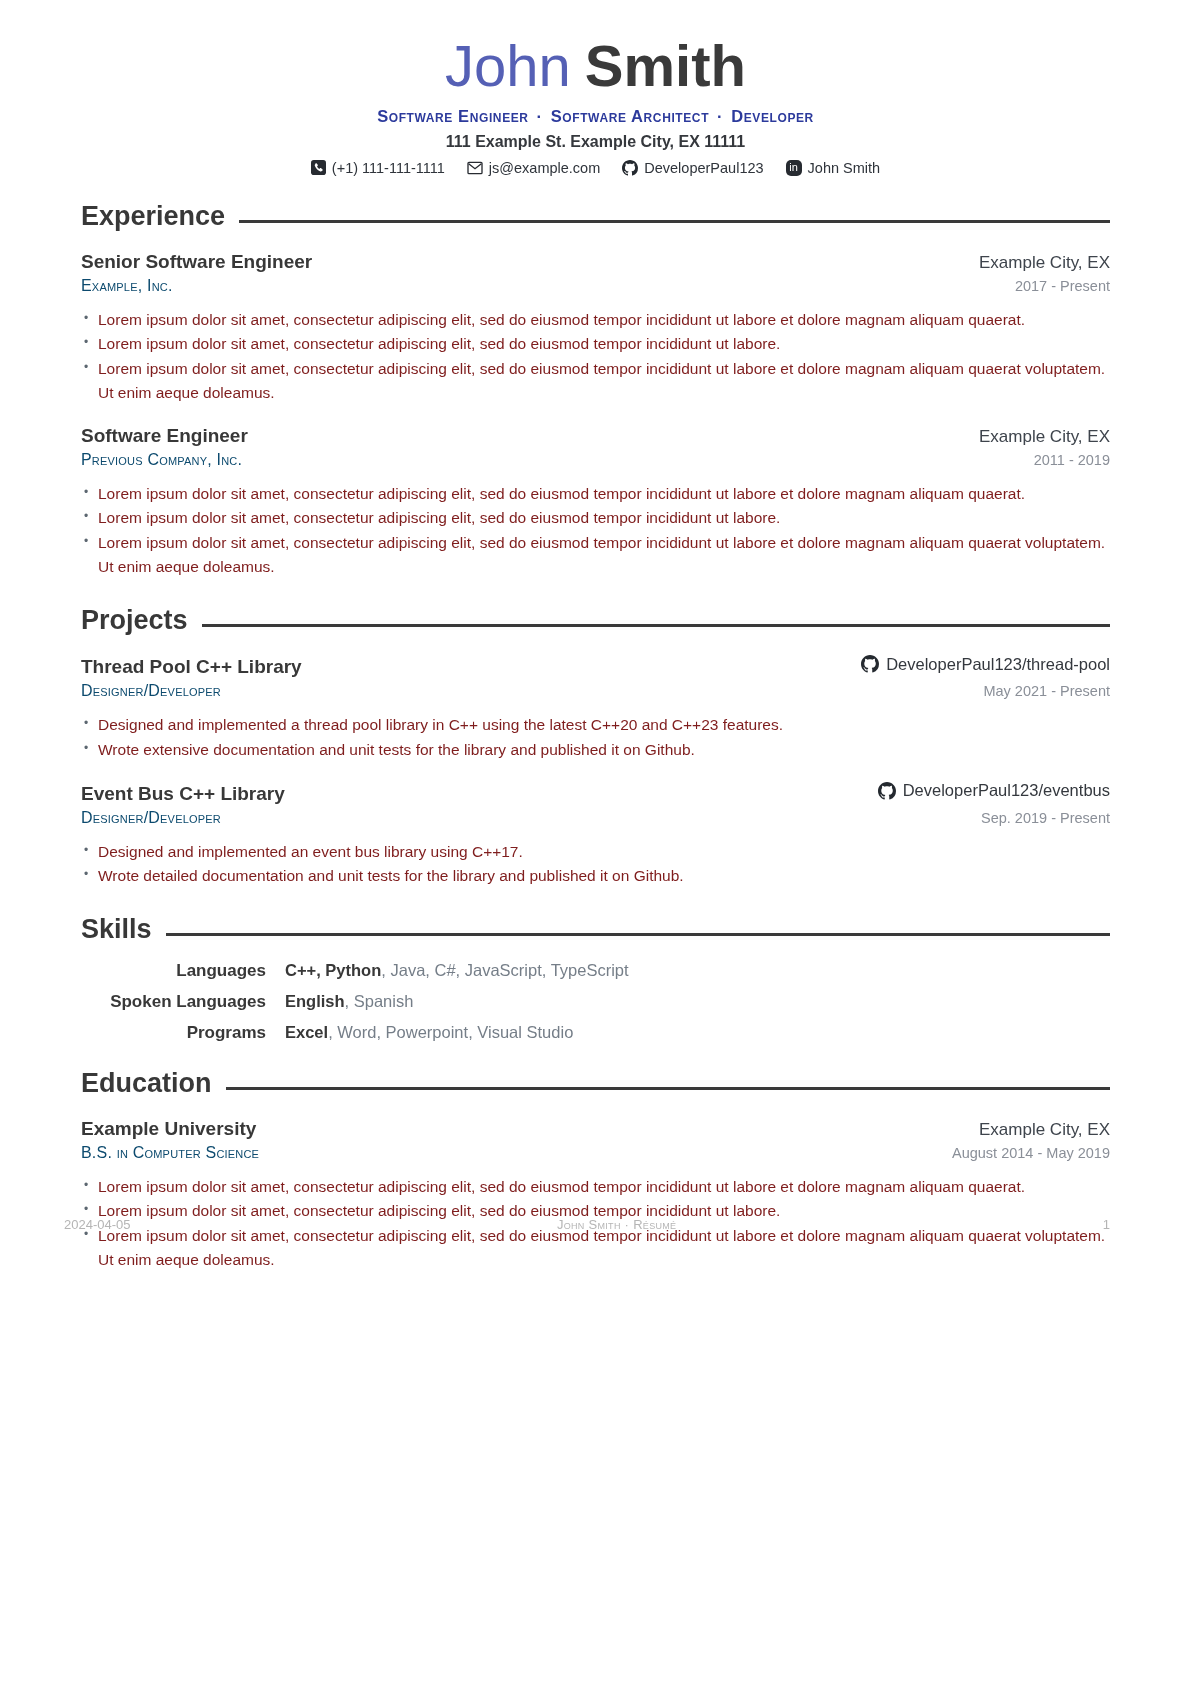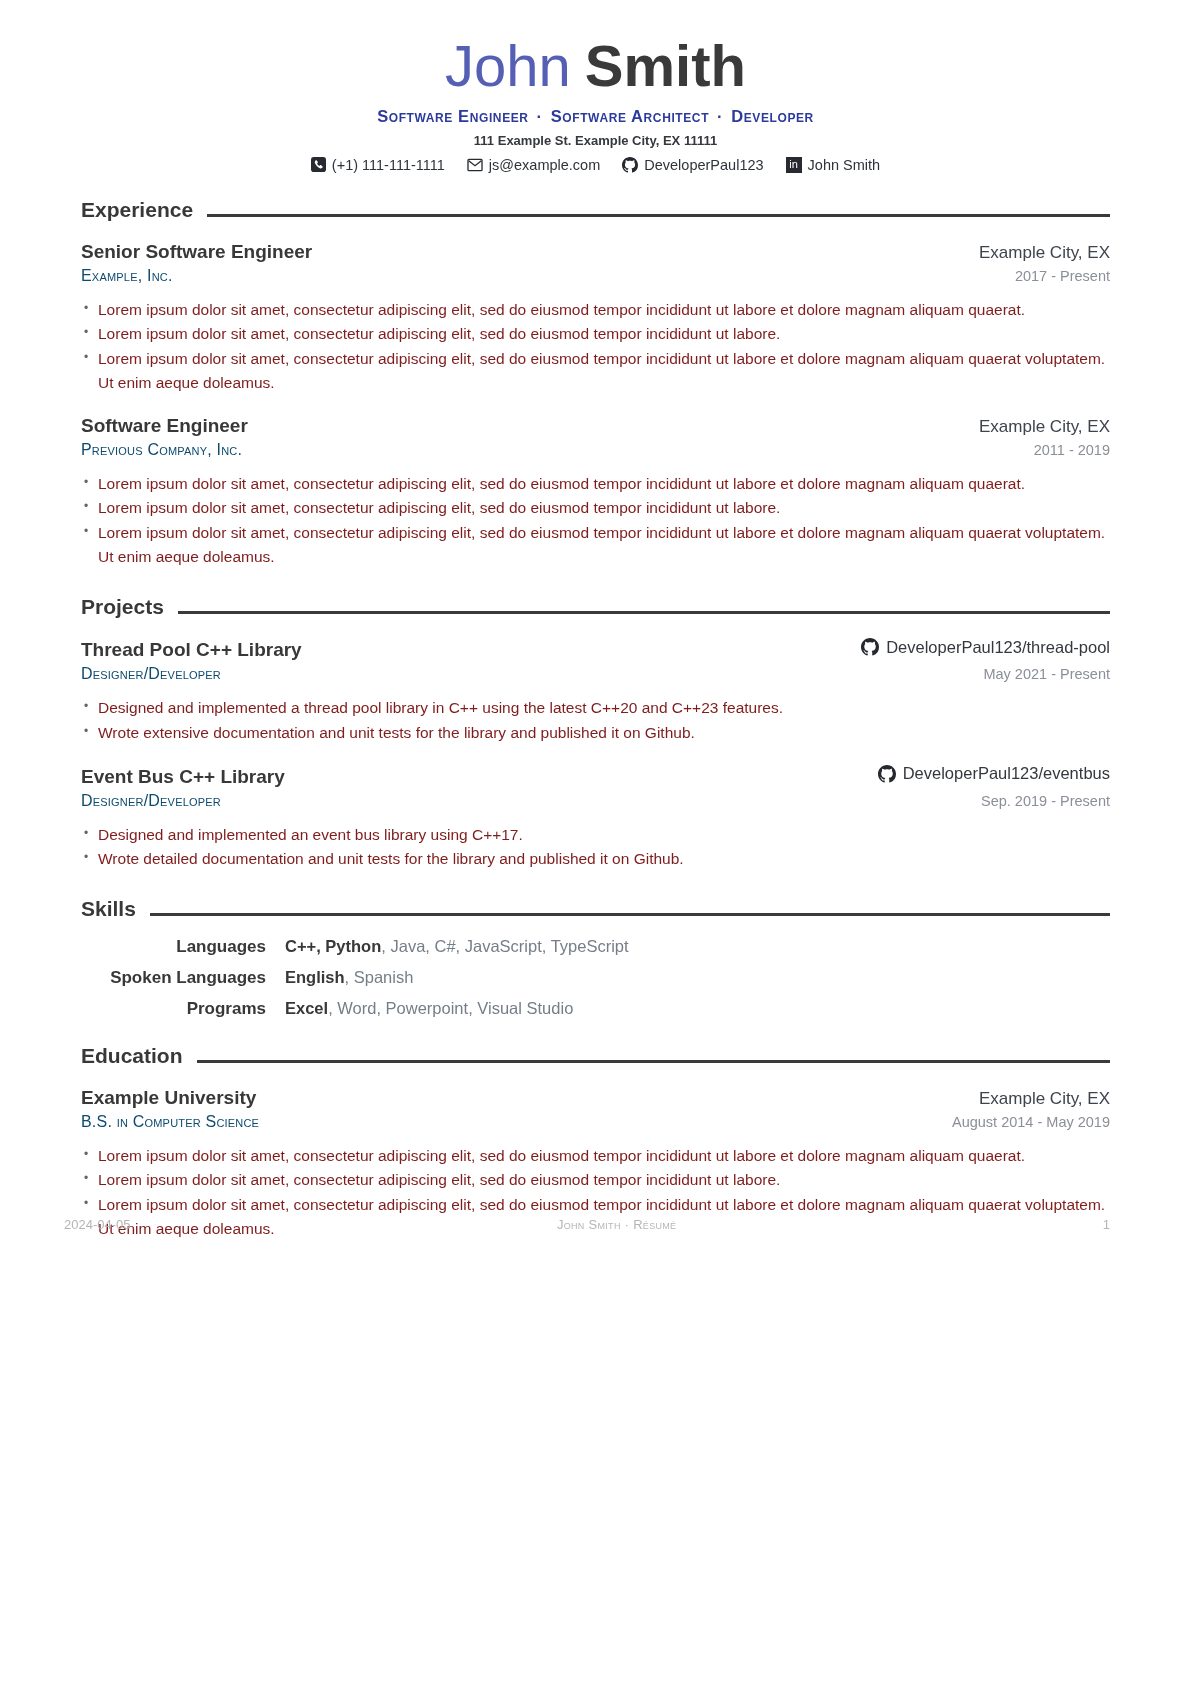--- a/index.html
+++ b/index.html
@@ -10,32 +10,32 @@
     font-family:"Liberation Sans", sans-serif; color:#3b3b3b;
   }
   
   .hdr { text-align:center; }
   .name { font-size:58px; line-height:1.05; }
   .name .first { color:#5560b5; font-weight:300; margin-right:14px; }
   .name .last  { color:#3a3a3a; font-weight:700; }
   .tagline { margin-top:10px; font-variant:small-caps; font-weight:600;
              font-size:16.5px; letter-spacing:.6px; color:#2c3a9c; }
   .tagline .sep { margin:0 8px; color:#2c3a9c; }
-  .address { margin-top:7px; font-weight:700; font-size:13px; color:#35383d; }
+  .address { margin-top:7px; font-weight:700; font-size:16px; color:#35383d; }
   .contacts { margin-top:9px; display:flex; justify-content:center; align-items:flex-start;
               gap:22px; font-size:14.5px; color:#2f343b; }
   .contact { display:inline-flex; align-items:center; gap:6px; cursor:pointer; }
-  .badge-in { width:16px; height:16px; background:#272b31; border-radius:0; color:#fff;
+  .badge-in { width:16px; height:16px; background:#272b31; border-radius:5px; color:#fff;
               font-weight:400; font-size:11px; display:inline-flex; align-items:center;
               justify-content:center; line-height:1; }
   .icon svg { display:block; }
   
   .section { margin-top:25px; }
   .sec-head { display:flex; align-items:center; }
-  .sec-title { font-size:21px; font-weight:700; color:#383838; white-space:nowrap; }
+  .sec-title { font-size:27px; font-weight:700; color:#383838; white-space:nowrap; }
   .sec-rule { flex:1; border-top:3px solid #3a3a3a; margin-left:14px; margin-top:11px; }
   .entry { margin-top:19px; }
   .row1 { display:flex; justify-content:space-between; align-items:baseline; }
   .role { font-size:19px; font-weight:700; color:#383838; }
   .loc  { font-size:17px; color:#3e444c; }
   .row2 { display:flex; justify-content:space-between; align-items:baseline; margin-top:4px; }
   .smallcaps { font-variant:small-caps; letter-spacing:.2px; font-size:16px; color:#0c4a6e; }
   .dates { font-size:14.5px; color:#8a8f98; }
   .repo { display:inline-flex; align-items:center; gap:7px; font-size:16.5px; color:#34383e; cursor:pointer; }
   .bullets { list-style:none; margin-top:13px; }

